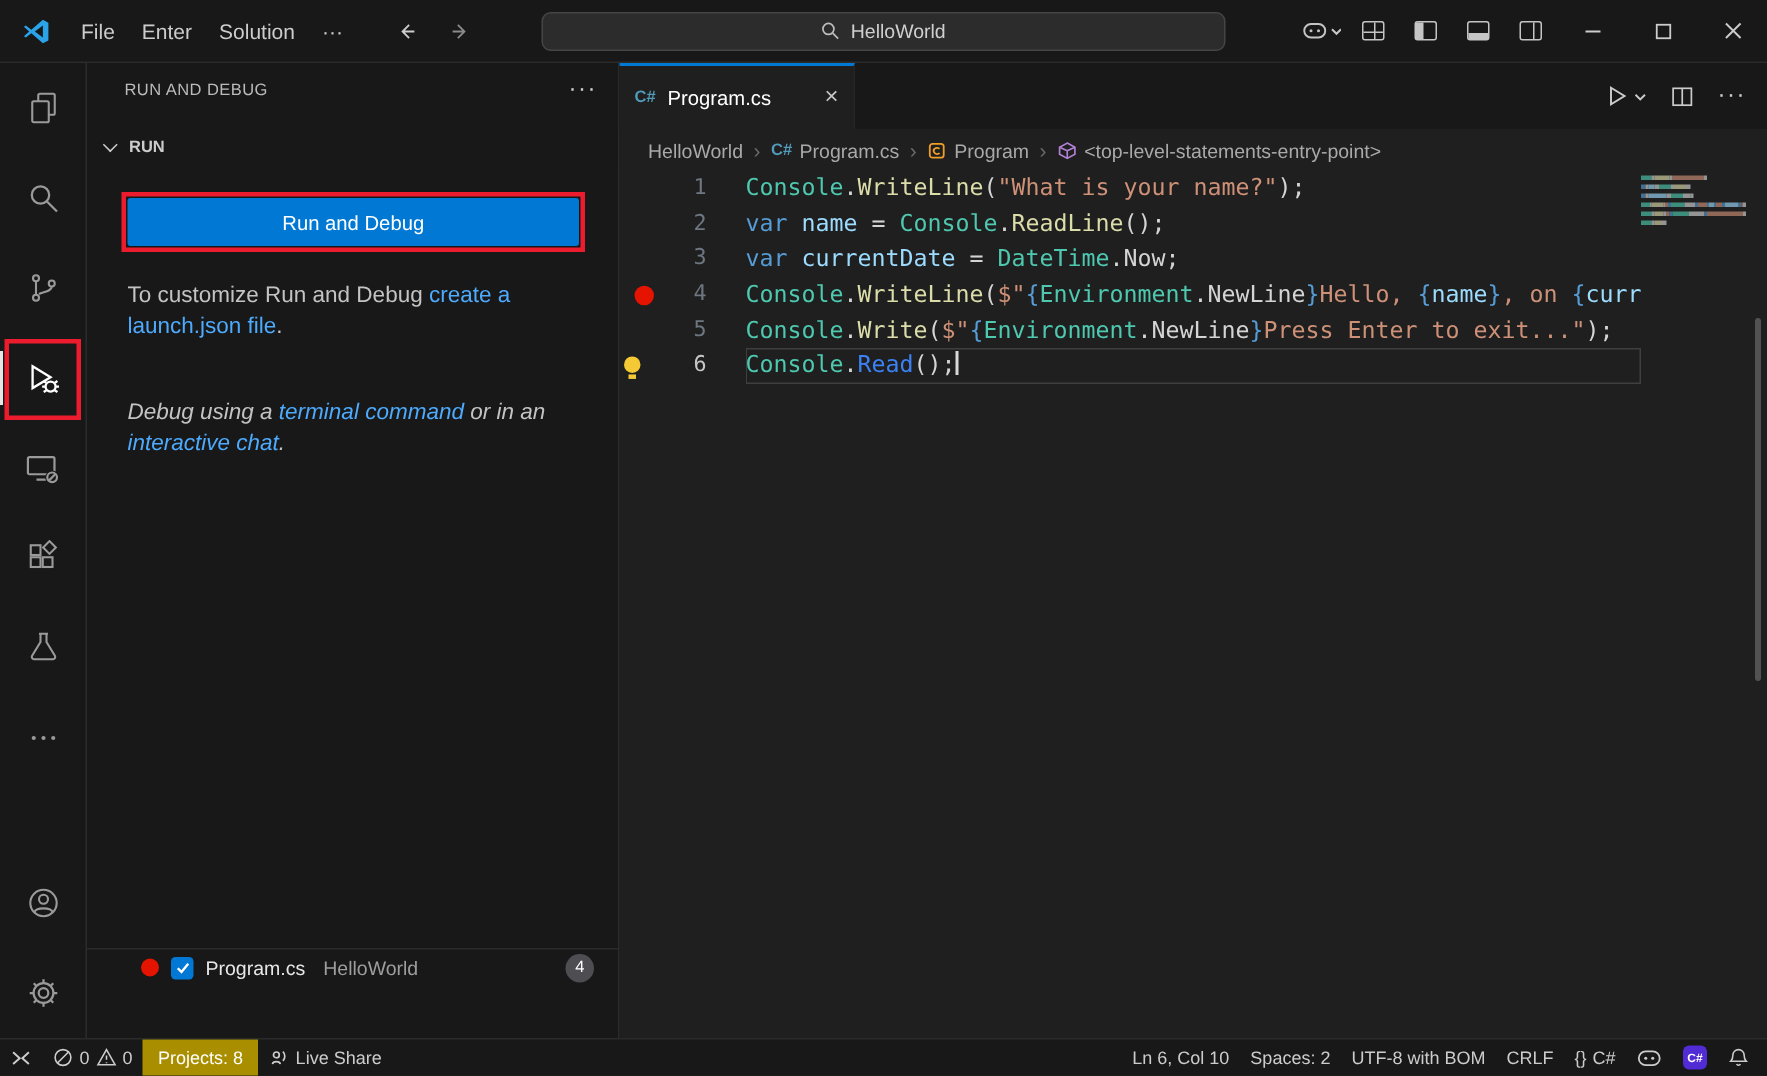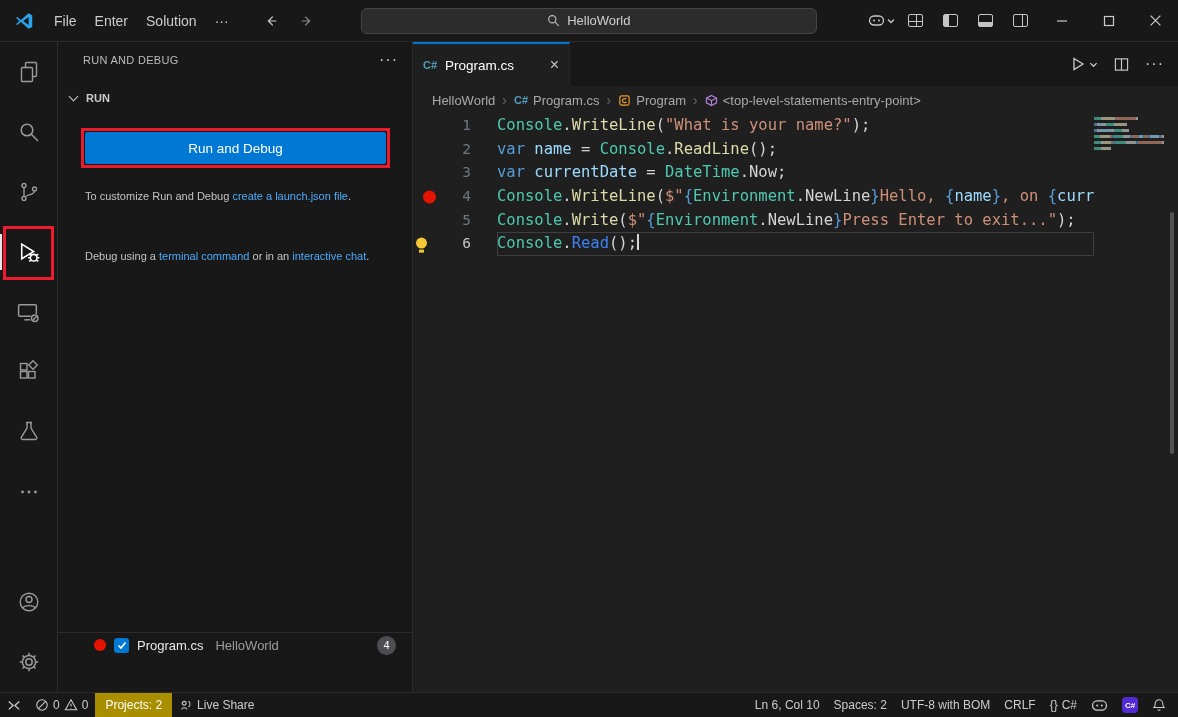--- a/index.html
+++ b/index.html
@@ -43,23 +43,23 @@
              border-right:1px solid #2b2b2b; }
   .sb-titlerow { position:absolute; top:0; left:0; right:0; height:36px; display:flex; align-items:center;
                  padding:0 14px 0 25px; font-size:11px; color:#bbbbbb; letter-spacing:.3px; }
   .sb-titlerow .more { margin-left:auto; font-size:16px; color:#cccccc; letter-spacing:1px; }
   .chev { width:7px; height:7px; border-right:1.4px solid #cccccc; border-bottom:1.4px solid #cccccc;
           display:inline-block; transform:rotate(45deg); margin-right:9px; margin-top:-4px; }
   .sb-runheader { position:absolute; top:50px; left:12px; display:flex; align-items:center;
                   font-size:11px; font-weight:bold; color:#cccccc; }
   .run-btn { position:absolute; top:90px; left:27px; width:301px; height:32px; background:#0078d4; border:none;
              color:#ffffff; font-size:13.5px; font-family:"Liberation Sans",sans-serif; border-radius:2px; cursor:pointer; }
-  .sb-para { position:absolute; left:27px; width:302px; font-size:11px; line-height:21px; color:#c3c3c3; }
+  .sb-para { position:absolute; left:27px; width:302px; font-size:15px; line-height:21px; color:#c3c3c3; }
   .sb-para.p1 { top:144px; }
-  .sb-para.p2 { top:204px; }
+  .sb-para.p2 { top:222px;font-style:italic; }
   .sb-link { color:#4daafc; cursor:pointer; }
 
   .bp-section { position:absolute; bottom:0; left:0; right:0; height:60px; border-top:1px solid #2b2b2b; }
   .bp-header { display:flex; align-items:center; height:24px; padding-left:12px; font-size:11px; font-weight:bold; color:#cccccc; }
   .bp-row { display:flex; align-items:center; height:24px; padding-left:36px; font-size:13px; }
   .bp-row .dot { width:12px; height:12px; border-radius:50%; background:#e51400; margin-right:8px; }
   .checkbox { width:15px; height:15px; background:#0078d4; border-radius:3px; margin-right:8px;
               display:flex; align-items:center; justify-content:center; }
   .bp-file { color:#e8e8e8; margin-right:12px; }
   .bp-proj { color:#9d9d9d; }
@@ -446,21 +446,21 @@
         <circle cx="8" cy="8" r="6"></circle>
         <path d="M3.8 12.2l8.4-8.4"></path>
       </svg>
     <span>0</span>
     <svg class="icon-13" viewBox="0 0 16 16" fill="none" stroke="#cccccc" stroke-width="1.2">
         <path d="M8 2 14.5 13.5h-13z"></path>
         <path d="M8 6.5v3.2M8 11.6v.8"></path>
       </svg>
     <span>0</span>
   </span>
-  <span class="sb-item projects" style="background: rgb(169, 143, 0);">Projects: 2</span>
+  <span class="sb-item projects" style="background: rgb(169, 143, 0);">Projects: 8</span>
   <span class="sb-item">
     <svg class="icon-13" viewBox="0 0 16 16" fill="none" stroke="#cccccc" stroke-width="1.3">
         <circle cx="6" cy="6" r="2.2"></circle>
         <path d="M3 13c.4-2.5 5.6-2.5 6 0M11 3.5a5 5 0 0 1 0 7"></path>
       </svg>
     <span>Live Share</span>
   </span>
   <span class="sb-spacer"></span>
   <span class="sb-item">Ln 6, Col 10</span>
   <span class="sb-item">Spaces: 2</span>

